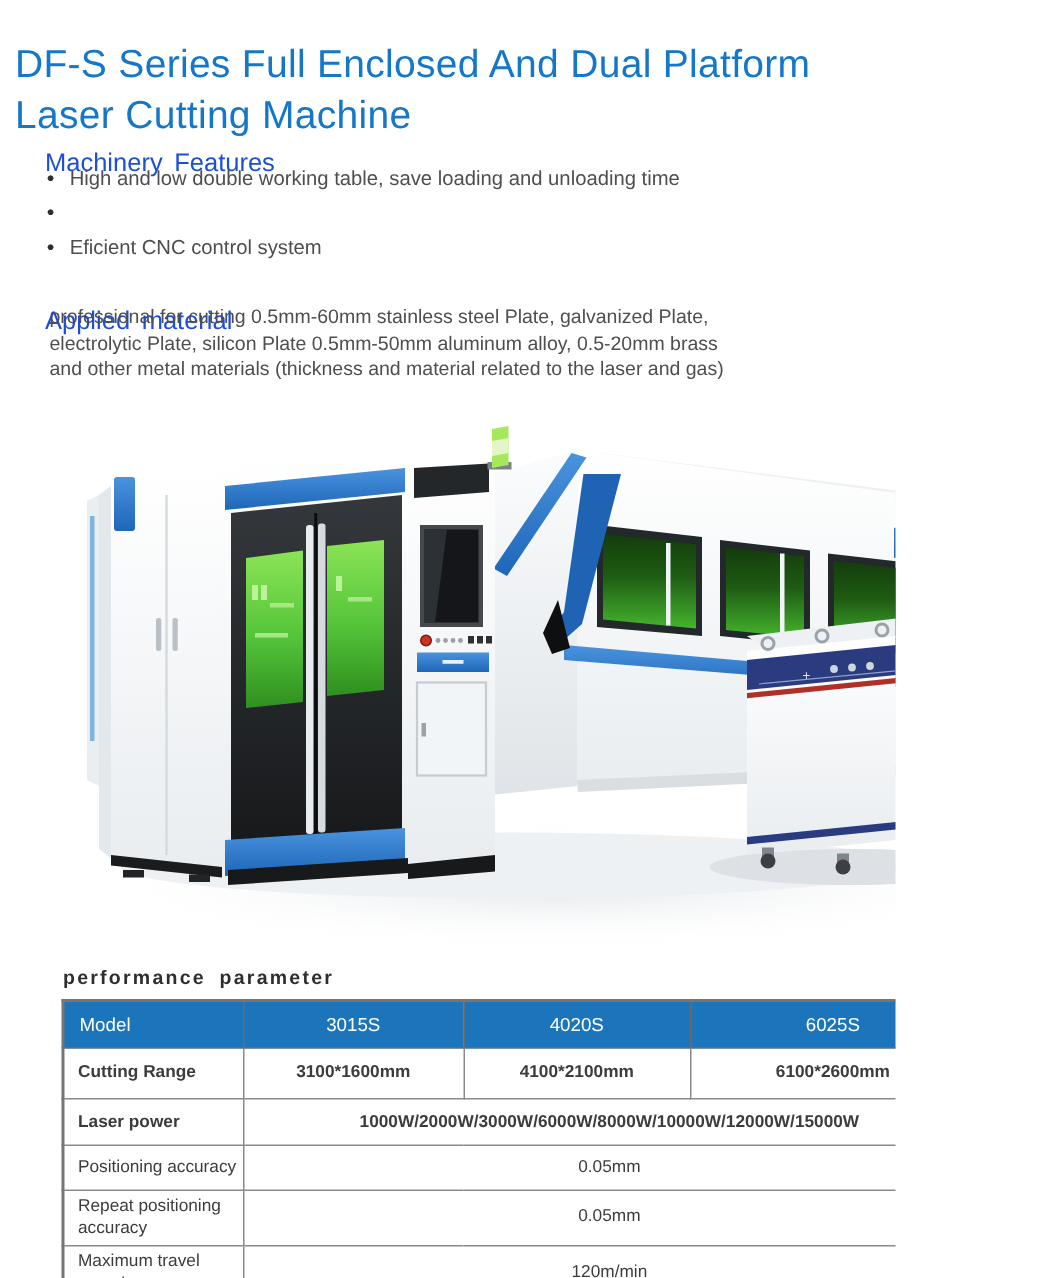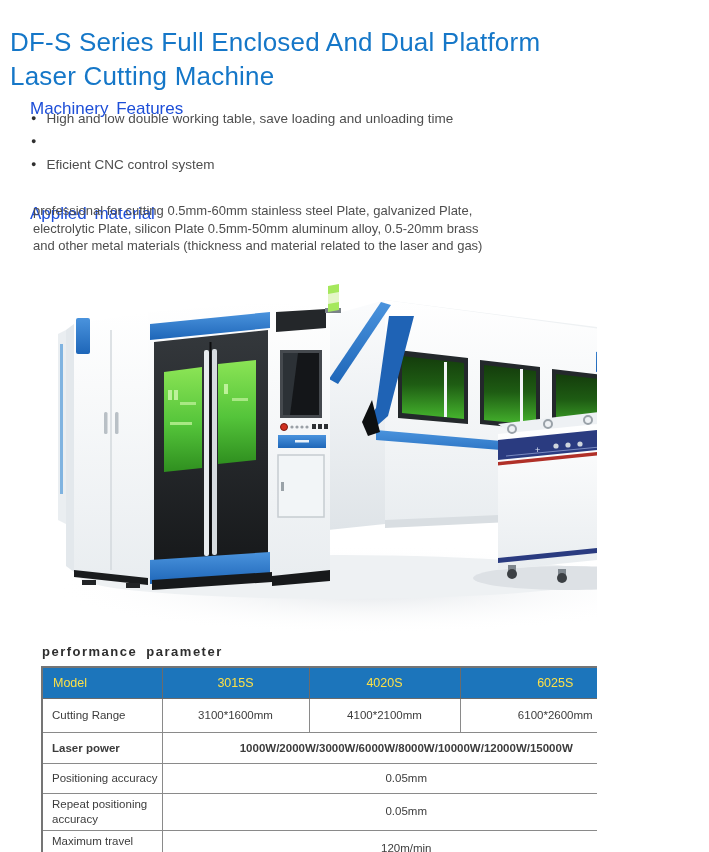--- a/index.html
+++ b/index.html
@@ -43,25 +43,25 @@
     position:absolute;left:41px;top:666px;
     border-collapse:collapse;table-layout:fixed;width:609px;
     border:2px solid #757575;
   }
   table.perf td{
     border:1px solid #8a8a8a;font-size:11.5px;color:#3c3c3c;
     text-align:center;padding:3px 4px;line-height:1.3;
   }
   table.perf td.lbl{text-align:left;padding-left:9px;}
   tr.hdr td{
-    background:#1c75bb;color:#fde047;font-size:12.5px;height:24px;
+    background:#1c75bb;color:#ffffff;font-size:12.5px;height:24px;
     border-color:#6b6b6b;
   }
   tr.hdr td.lbl{padding-left:10px;}
-  tr.r-cut td{height:27px;}
+  tr.r-cut td{height:27px;font-weight:bold;}
   tr.r-laser td{height:24px;font-weight:bold;}
   tr.r-pos td{height:23px;}
   tr.r-rep td{height:27px;}
   tr.r-max td{height:23px;}
 </style>
 </head>
 <body>
 
 <div id="page">
 

